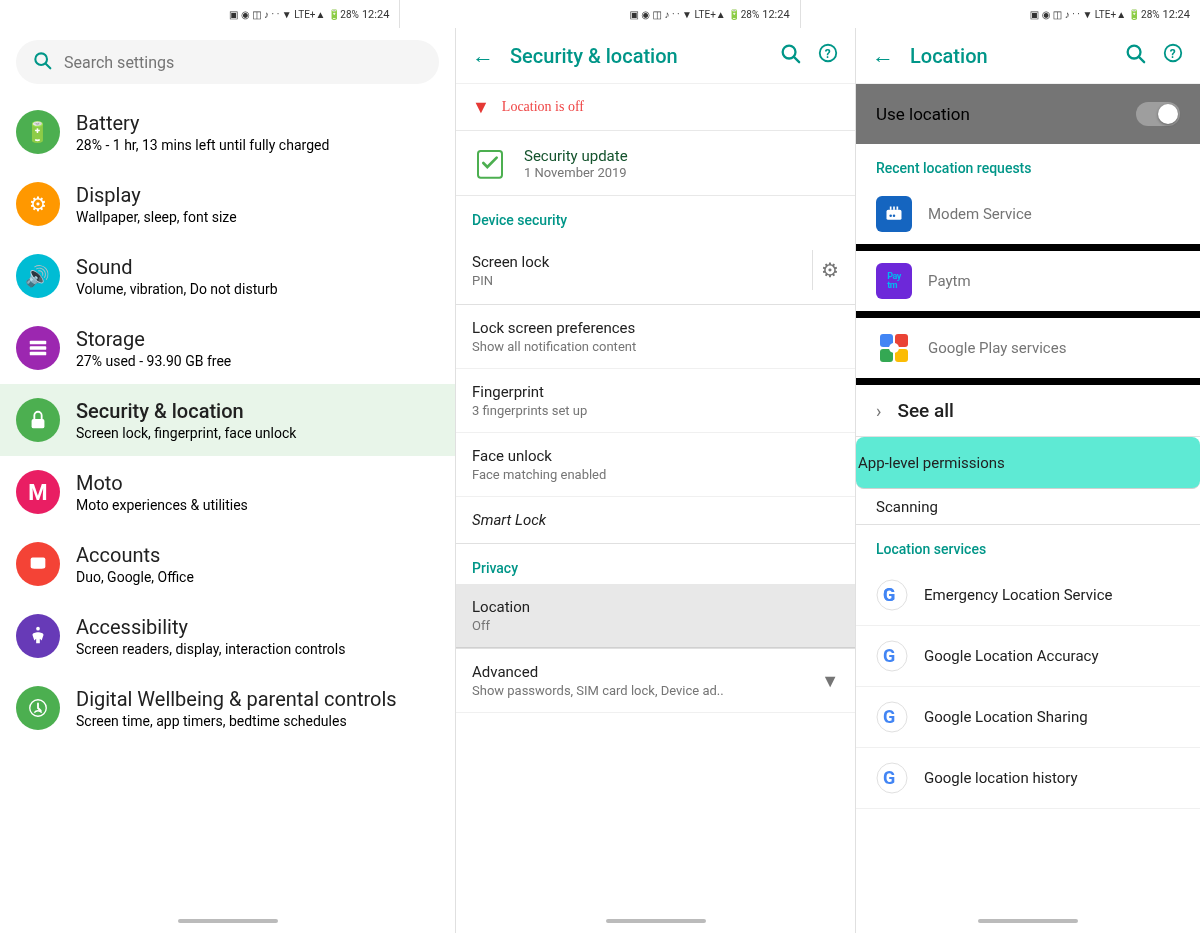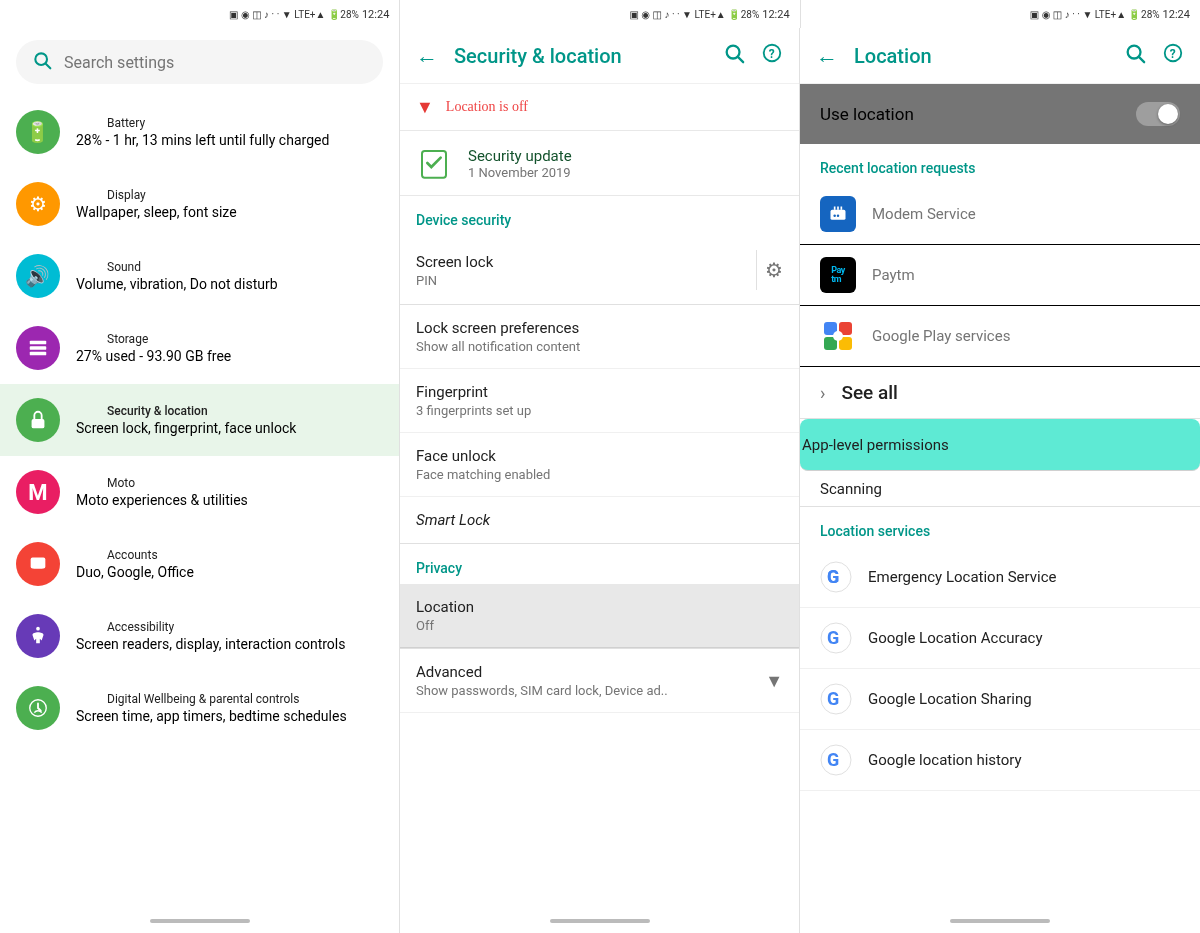--- a/index.html
+++ b/index.html
@@ -36,21 +36,21 @@
 
     
     .panels {
       display: flex;
       flex: 1;
       width: 100%;
     }
 
     
     .panel-settings {
-      width: 400px;
+      width: 456px;
       background: #fff;
       border-right: 1px solid #e0e0e0;
       display: flex;
       flex-direction: column;
       overflow: hidden;
     }
 
     .search-bar {
       margin: 12px 16px;
       display: flex;
@@ -80,21 +80,21 @@
       border-radius: 50%;
       display: flex;
       align-items: center;
       justify-content: center;
       flex-shrink: 0;
       font-size: 20px;
       color: #fff;
     }
 
     .settings-text { flex: 1; }
-    .settings-title { font-size: 12px; color: #212121; font-weight: 400; margin-left: 31px; }
+    .settings-title { font-size: 20px; color: #212121; font-weight: 400; }
     .settings-subtitle { font-size: 14px; color: #000000; margin-top: 2px; }
 
     .home-indicator {
       height: 24px;
       display: flex;
       align-items: center;
       justify-content: center;
       background: #fff;
     }
     .home-bar {
@@ -229,21 +229,21 @@
       font-size: 14px;
       color: #009688;
       font-weight: 500;
     }
 
     .app-item {
       display: flex;
       align-items: center;
       padding: 12px 20px;
       gap: 16px;
-      border-bottom: 1px solid #000000;
+      border-bottom: 7px solid #000000;
       cursor: pointer;
     }
 
     .app-name { font-size: 15px; color: #757575; }
 
     .see-all-item {
       display: flex;
       align-items: center;
       padding: 14px 20px;
       gap: 16px;
@@ -300,21 +300,21 @@
       align-items: center;
       justify-content: center;
       color: #fff;
       font-size: 16px;
     }
 
     
     .paytm-icon-box {
       width: 36px;
       height: 36px;
-      background: #000000;
+      background: #6d28d9;
       border-radius: 6px;
       display: flex;
       align-items: center;
       justify-content: center;
       color: #00b9f1;
       font-size: 11px;
       font-weight: bold;
       letter-spacing: -0.5px;
     }
 

